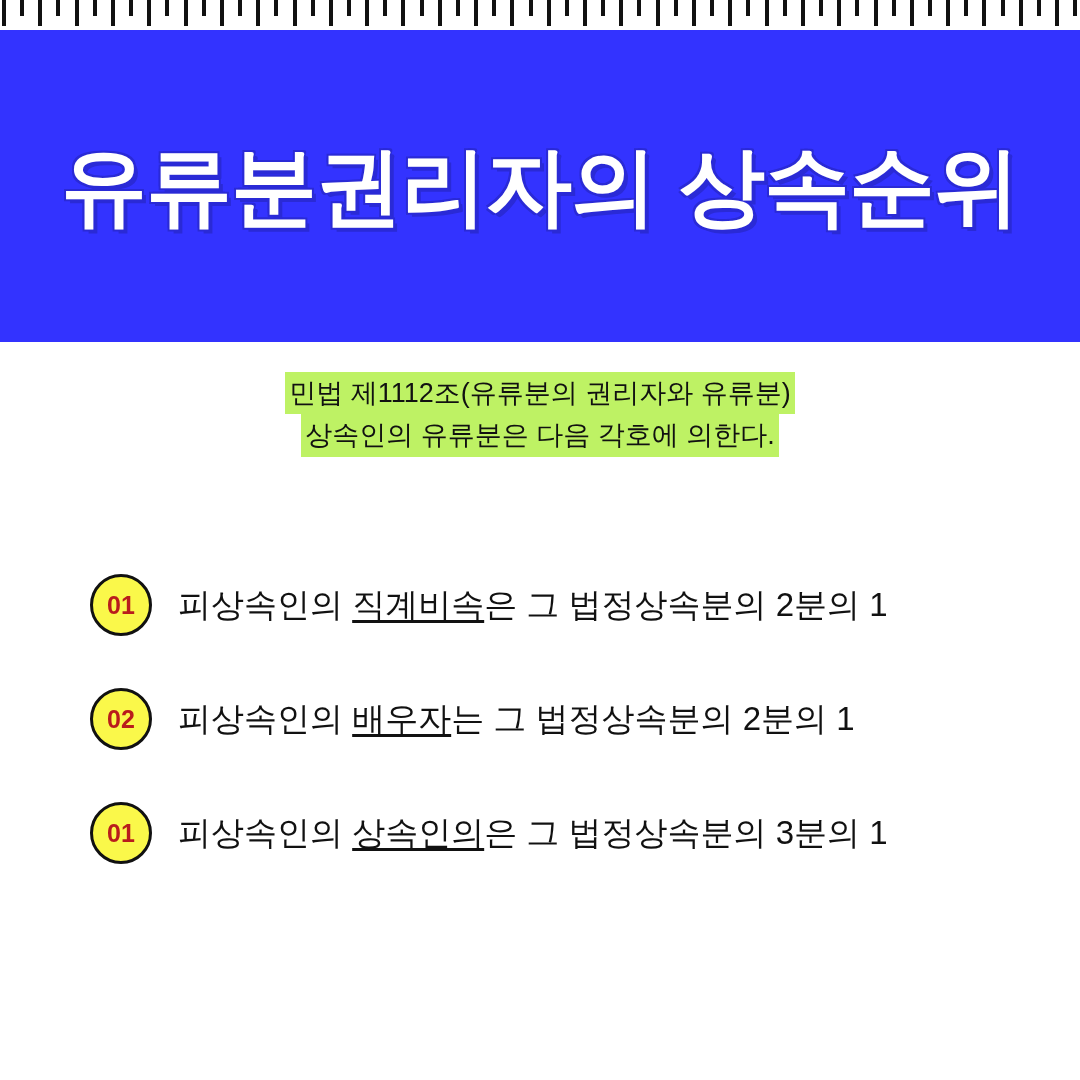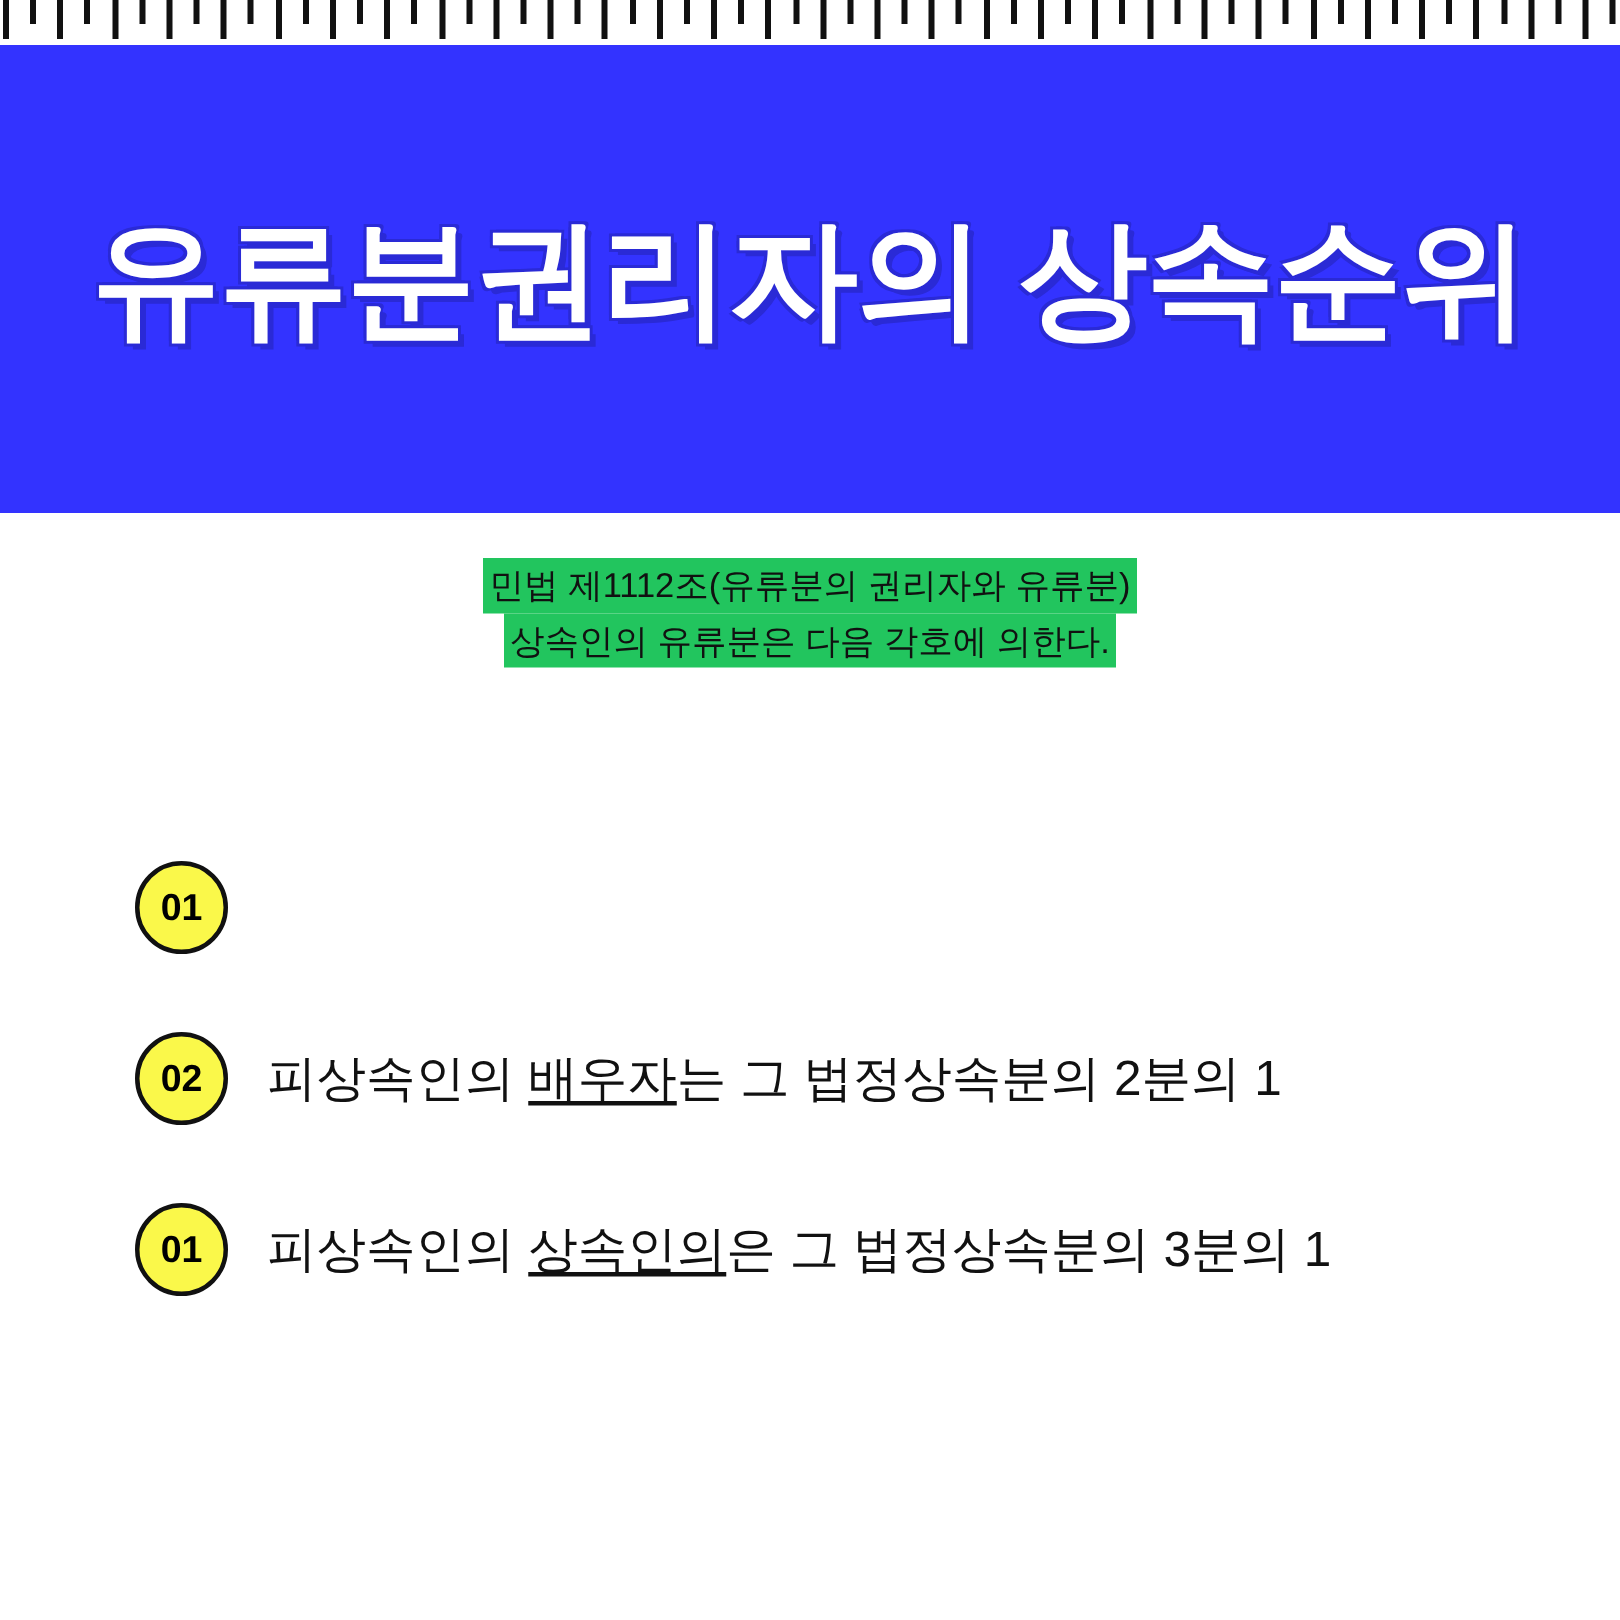--- a/index.html
+++ b/index.html
@@ -63,23 +63,23 @@
 
   
   .quote {
     position: absolute;
     top: 372px; left: 0;
     width: 1080px;
     text-align: center;
   }
   .quote-line {
     display: inline-block;
-    background: #22c55e;
+    background: #bef264;
     color: #111111;
-    font-size: 23px;
+    font-size: 27px;
     line-height: 1.42;
     padding: 2px 4px;
     white-space: nowrap;
   }
 
   
   .list {
     position: absolute;
     top: 548px; left: 0;
     width: 1080px;
@@ -90,21 +90,21 @@
     height: 114px;
     padding-left: 90px;
   }
   .badge {
     flex: 0 0 auto;
     width: 62px;
     height: 62px;
     border-radius: 50%;
     background: #faf84a;
     border: 3px solid #111111;
-    color: #000000;
+    color: #b91c1c;
     font-size: 25px;
     font-weight: 700;
     display: flex;
     align-items: center;
     justify-content: center;
   }
   .item-text {
     margin-left: 26px;
     font-size: 33px;
     color: #111111;
@@ -183,20 +183,21 @@
 </div>
 
 <div class="quote">
   <div><span class="quote-line">민법 제1112조(유류분의 권리자와 유류분)</span></div>
   <div><span class="quote-line">상속인의 유류분은 다음 각호에 의한다.</span></div>
 </div>
 
 <div class="list" id="list">
     <div class="item">
       <div class="badge">01</div>
+      <div class="item-text"><span>피상속인의 </span><span class="u">직계비속</span><span>은 그 법정상속분의 2분의 1</span></div>
     </div>
     <div class="item">
       <div class="badge">02</div>
       <div class="item-text"><span> 피상속인의 </span><span class="u">배우자</span><span>는 그 법정상속분의 2분의 1</span></div>
     </div>
     <div class="item">
       <div class="badge">01</div>
       <div class="item-text"><span>피상속인의 </span><span class="u">상속인의</span><span>은 그 법정상속분의 3분의 1</span></div>
     </div>
   </div>

